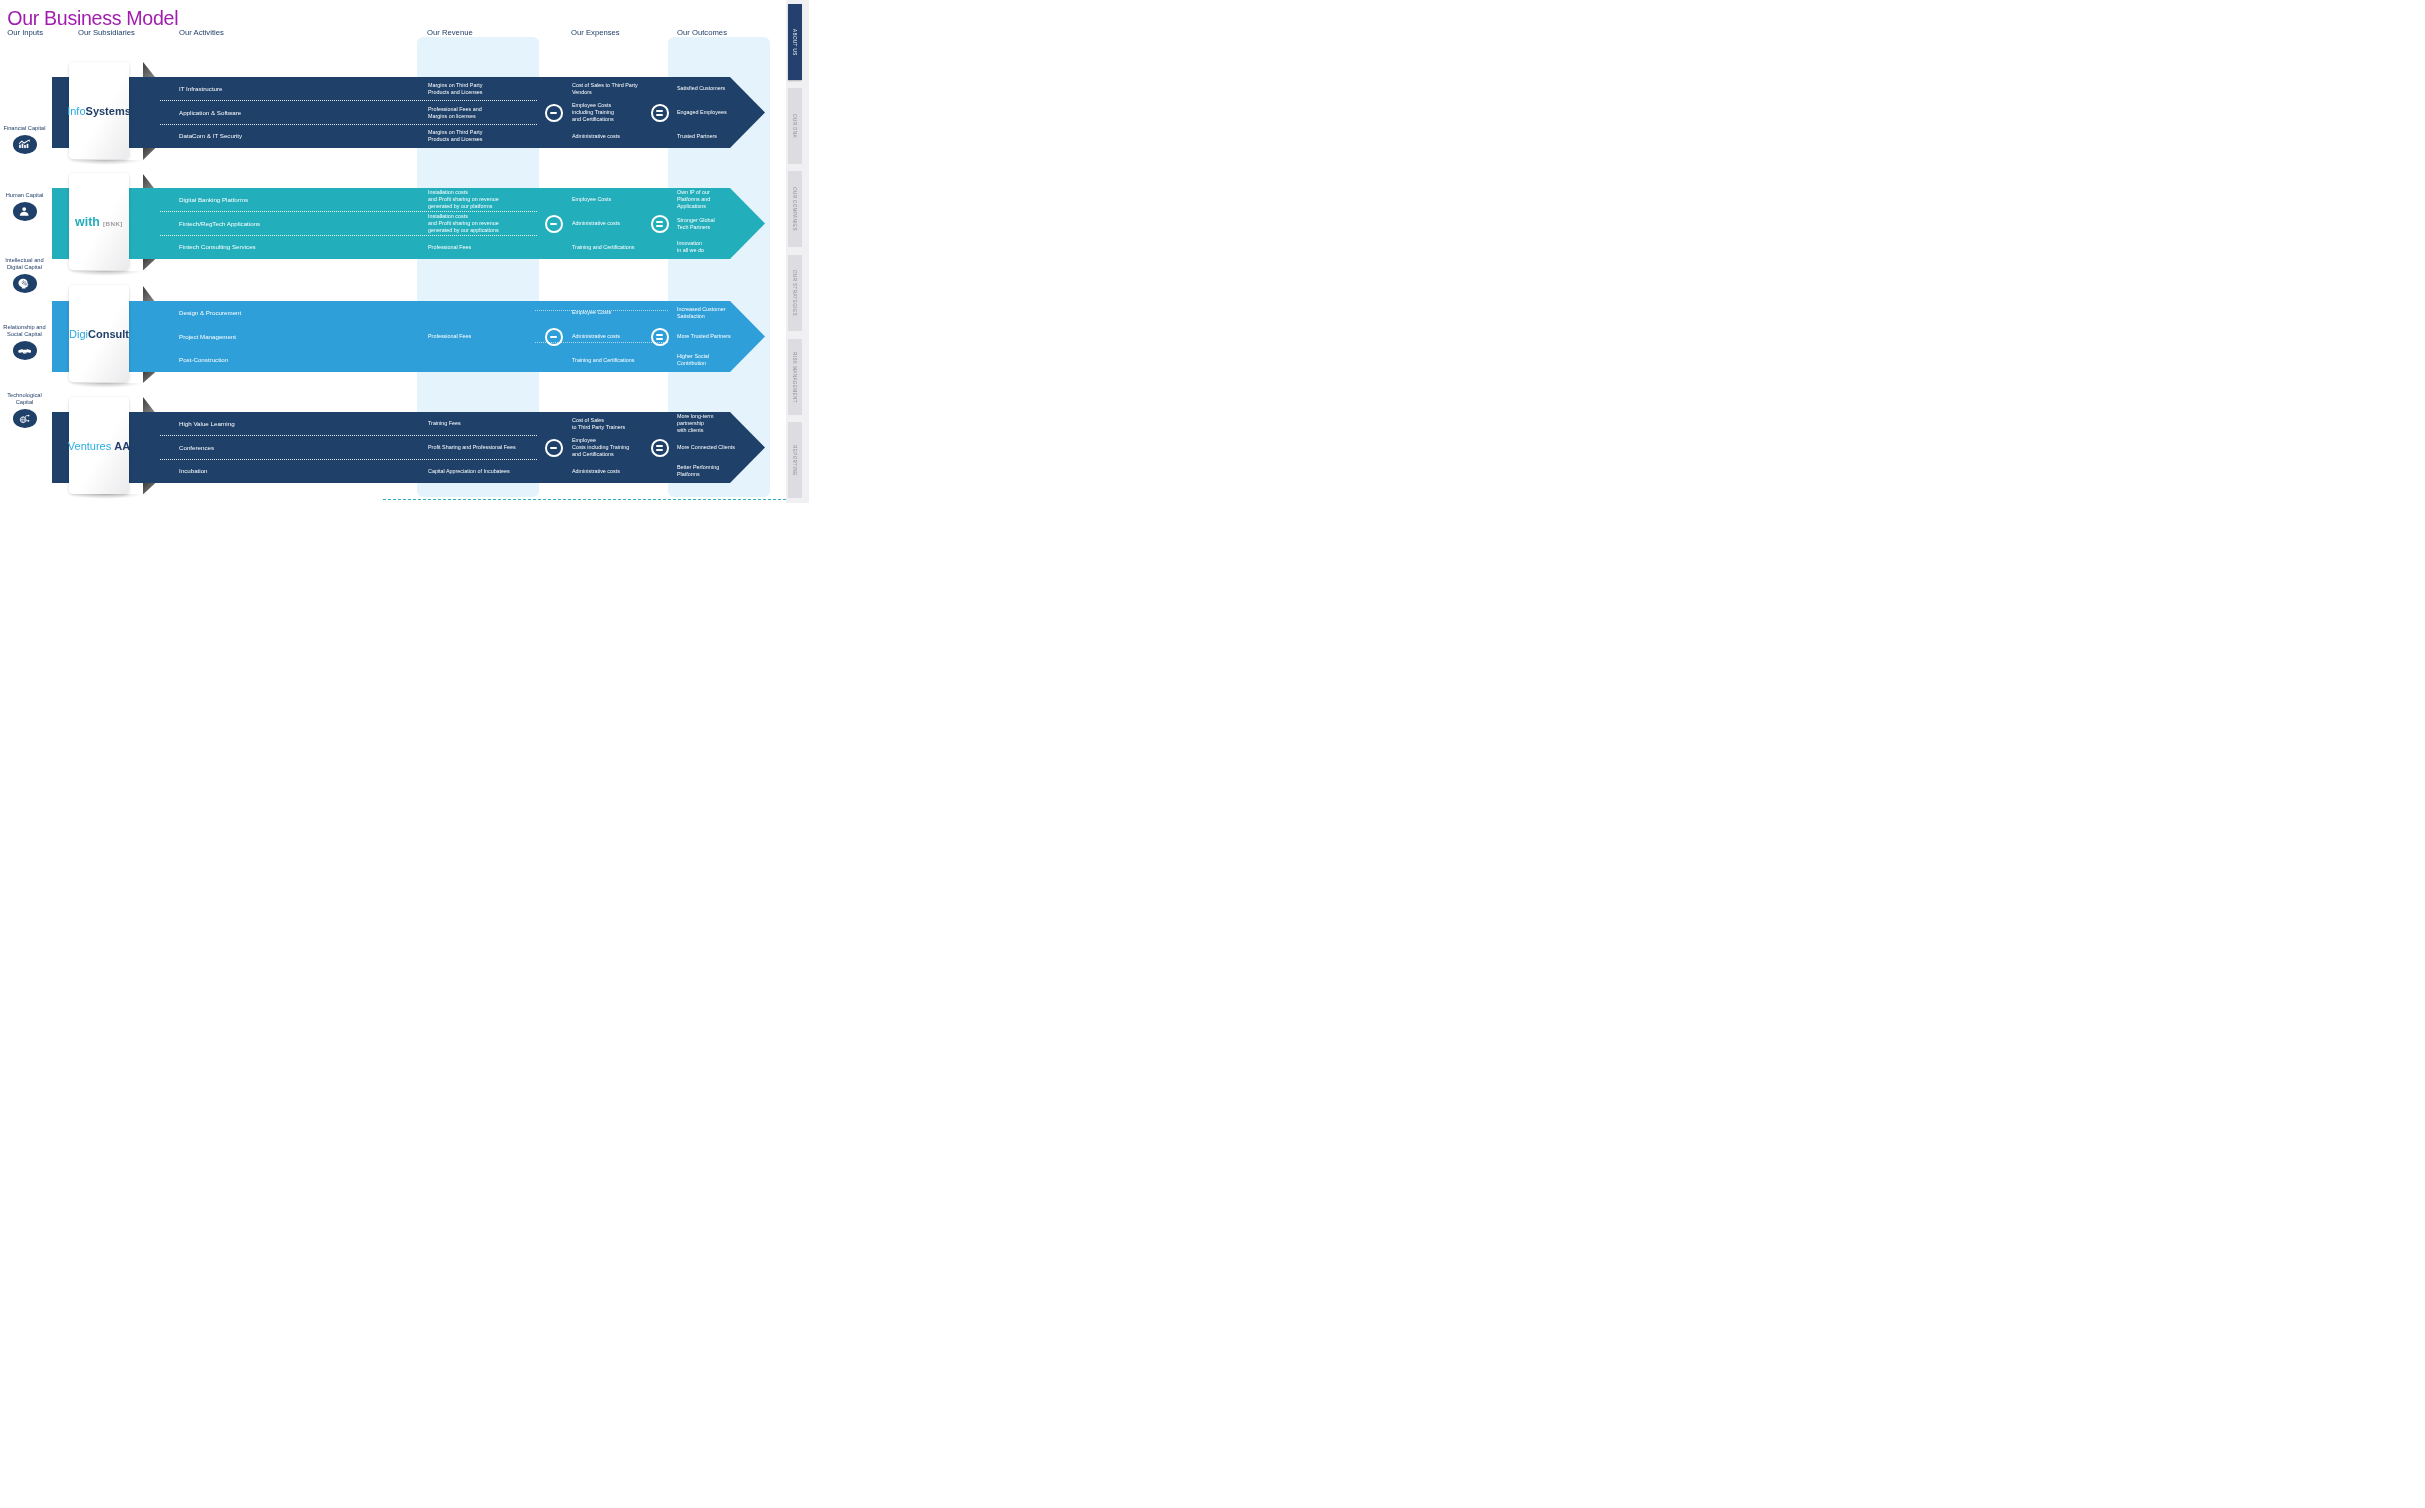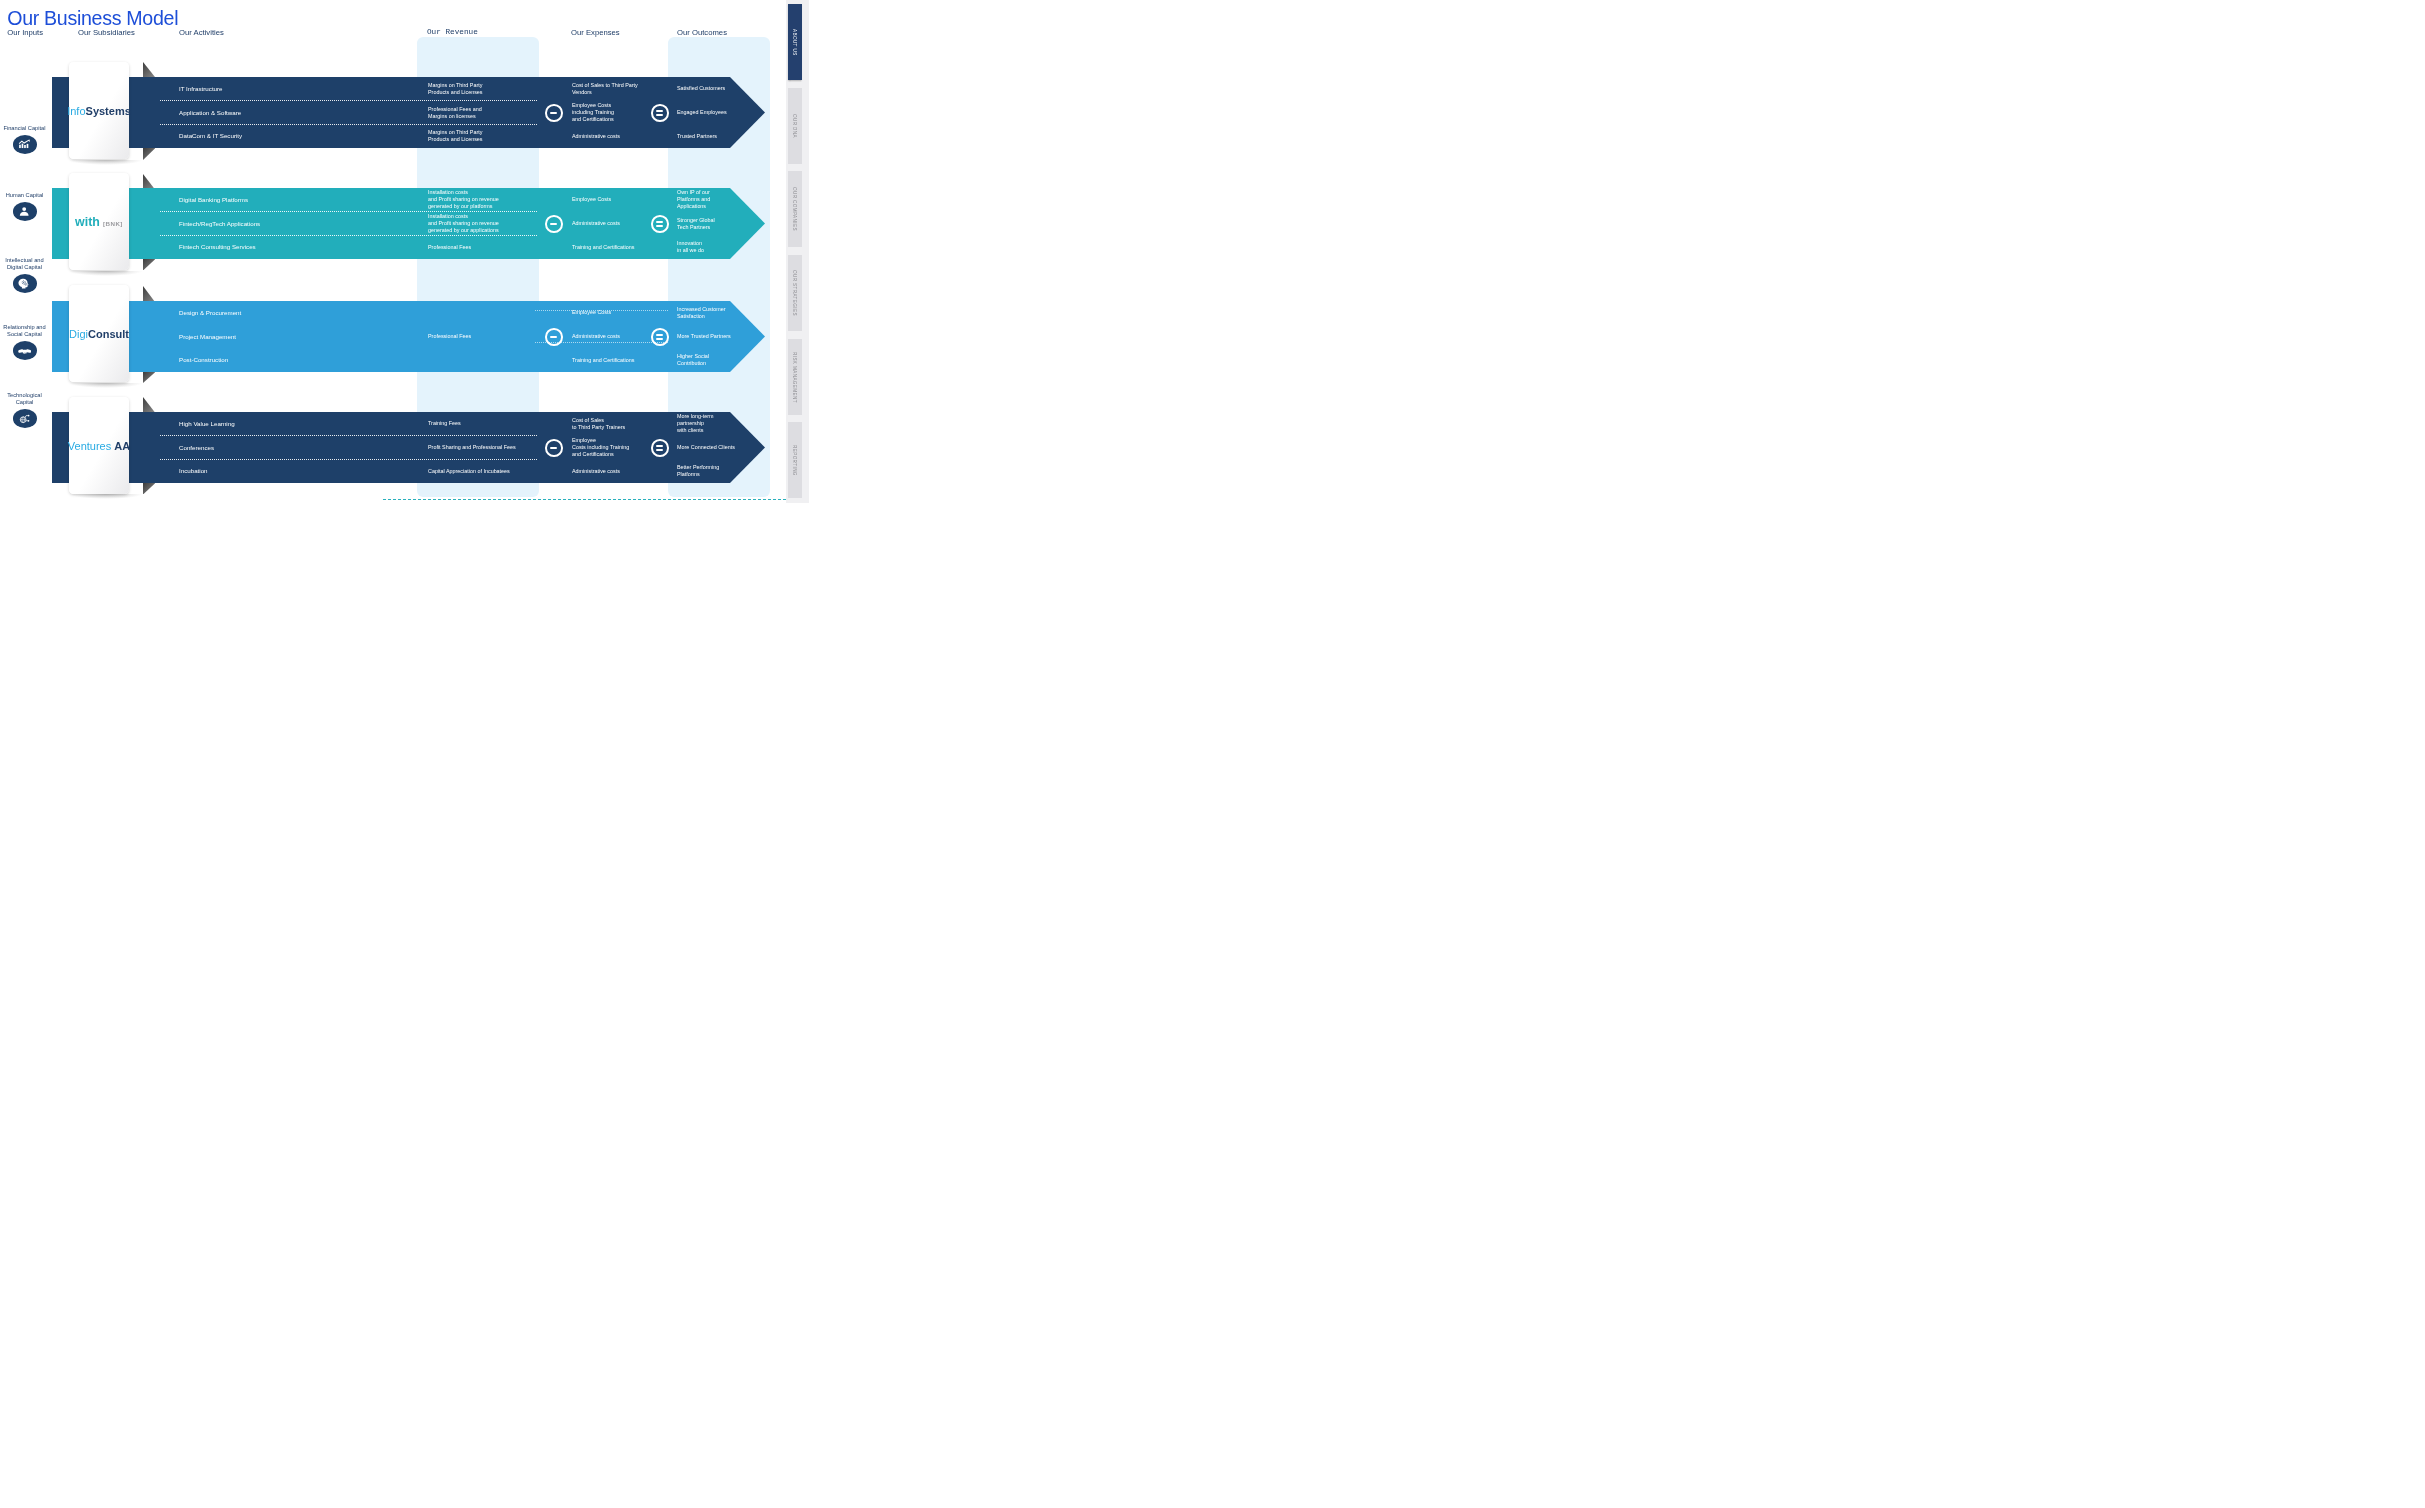--- a/index.html
+++ b/index.html
@@ -1,26 +1,26 @@
 <!DOCTYPE html>
 <html style="font-size:8.3px"><head>
 <meta charset="utf-8">
 <style>
   * { box-sizing: border-box; margin: 0; padding: 0; }
   body { font-family: "Liberation Sans", sans-serif; background: #fff; }
   .stage { position: relative; width: 809px; height: 503px; background: #fff; overflow: hidden; }
 
   .title { position: absolute; left: 7.2px; top: 7.2px; font-size: 19.6px; font-weight: 400;
-           color: #1d4ed8; letter-spacing: -0.3px; }
+           color: #a21caf; letter-spacing: -0.3px; }
 
   .col-header { position: absolute; top: 28px; font-size: 7.7px; color: #203e68; z-index: 2; }
   #h-inputs { left: 7.2px; }
   #h-subsidiaries { left: 78px; }
   #h-activities { left: 179px; text-align: center; }
-  #h-revenue { left: 427px; font-family: Liberation Mono, monospace; }
+  #h-revenue { left: 427px; }
   #h-expenses { left: 571px; }
   #h-outcomes { left: 677px; }
 
   .panel { position: absolute; top: 37px; height: 460px; background: #e4f3fc; border-radius: 6.2px; z-index: 0; }
   #panel-revenue { left: 417px; width: 122px; }
   #panel-outcomes { left: 668px; width: 102px; }
 
   
   .input-item { position: absolute; left: 0; width: 49px; text-align: center; z-index: 2; }
   .input-label { font-size: 5.7px; color: #203e68; line-height: 1.25; white-space: pre-line; }

